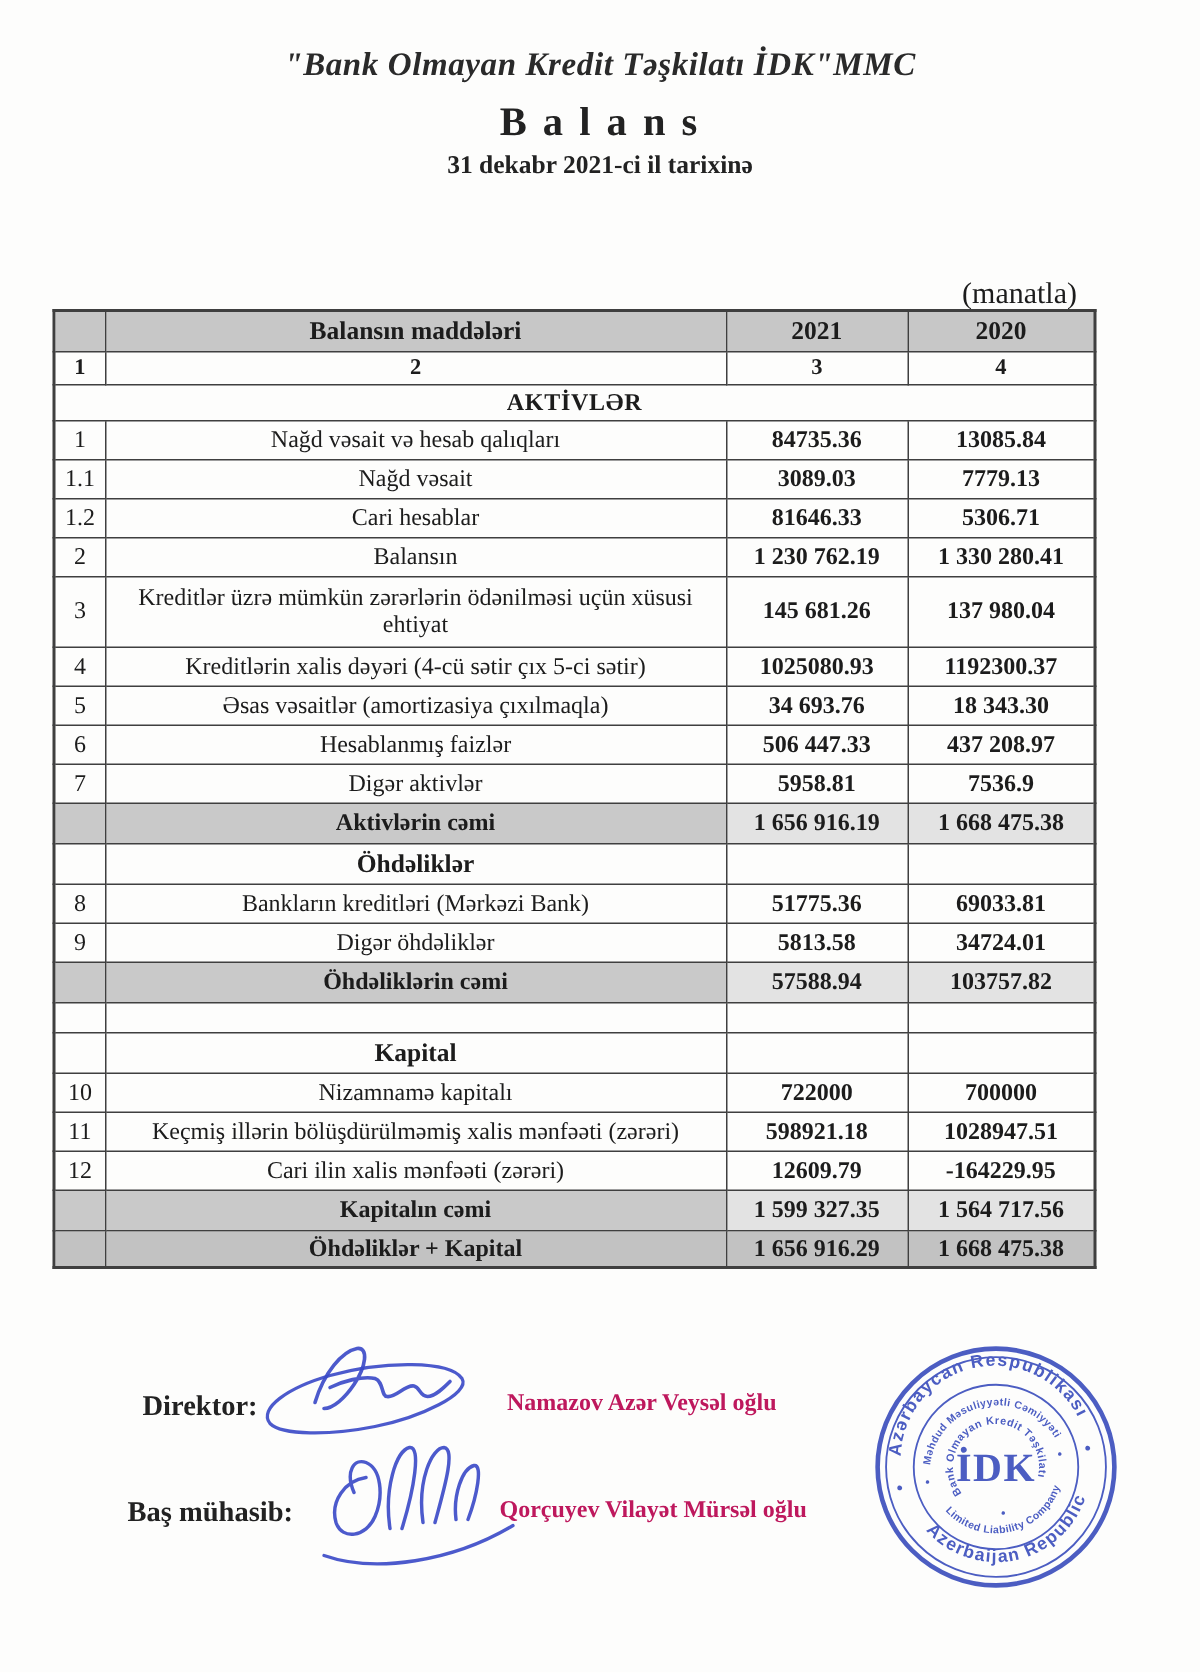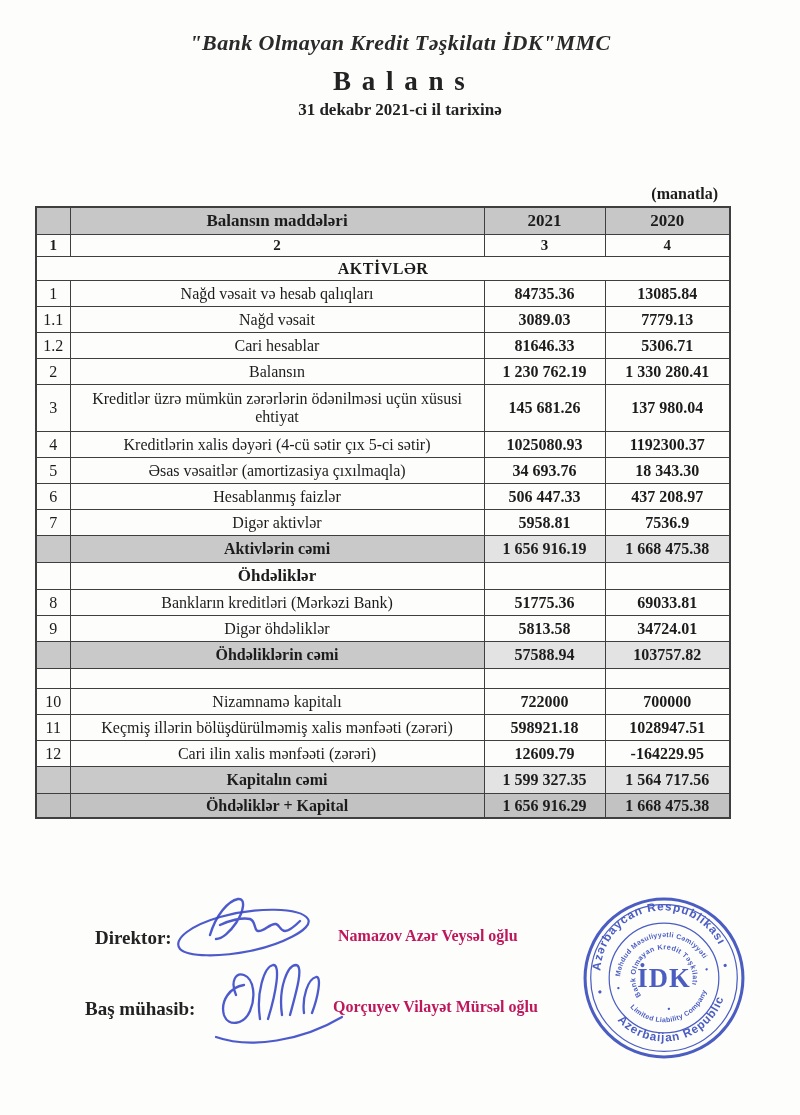--- a/index.html
+++ b/index.html
@@ -5,21 +5,21 @@
   html,body{margin:0;padding:0;background:#ffffff;}
   .page{
     position:relative;width:800px;height:1115px;background:#fdfdfc;overflow:hidden;
     font-family:"Liberation Serif", serif;color:#1c1c1c;
   }
   
   .title-wrap{position:absolute;top:30px;left:0;right:0;text-align:center;}
   .company-title{font-size:22px;font-weight:bold;font-style:italic;letter-spacing:.4px;color:#2a2a2a;}
   .report-title{font-size:27px;font-weight:bold;letter-spacing:2px;margin-top:10px;color:#222;}
   .report-date{font-size:17px;font-weight:bold;margin-top:3px;color:#222;}
-  .manatla{position:absolute;top:185px;right:82px;font-size:16px;font-weight:bold;}
+  .manatla{position:absolute;top:185px;right:82px;font-size:20px;font-weight:normal;}
   
   table.balance{
     position:absolute;left:35px;top:206px;width:694px;
     border-collapse:collapse;table-layout:fixed;
     border:2px solid var(--border-col,#3f3f3f);
   }
   table.balance td{
     border:1px solid var(--border-col,#3f3f3f);
     padding:0 5px;vertical-align:middle;line-height:1.12;overflow:hidden;
     font-size:16px;
@@ -170,20 +170,26 @@
           <td class="c-label">Öhdəliklərin cəmi</td>
           <td class="c-val bv">57588.94</td>
           <td class="c-val bv">103757.82</td>
         </tr>
         <tr class="row-empty">
           <td class="c-num"></td>
           <td class="c-label"></td>
           <td class="c-val"></td>
           <td class="c-val"></td>
         </tr>
+        <tr class="row-subheader">
+          <td class="c-num"></td>
+          <td class="c-label">Kapital</td>
+          <td class="c-val bv"></td>
+          <td class="c-val bv"></td>
+        </tr>
         <tr class="row-item">
           <td class="c-num">10</td>
           <td class="c-label">Nizamnamə kapitalı</td>
           <td class="c-val bv">722000</td>
           <td class="c-val bv">700000</td>
         </tr>
         <tr class="row-item">
           <td class="c-num">11</td>
           <td class="c-label">Keçmiş illərin bölüşdürülməmiş xalis mənfəəti (zərəri)</td>
           <td class="c-val bv">598921.18</td>

